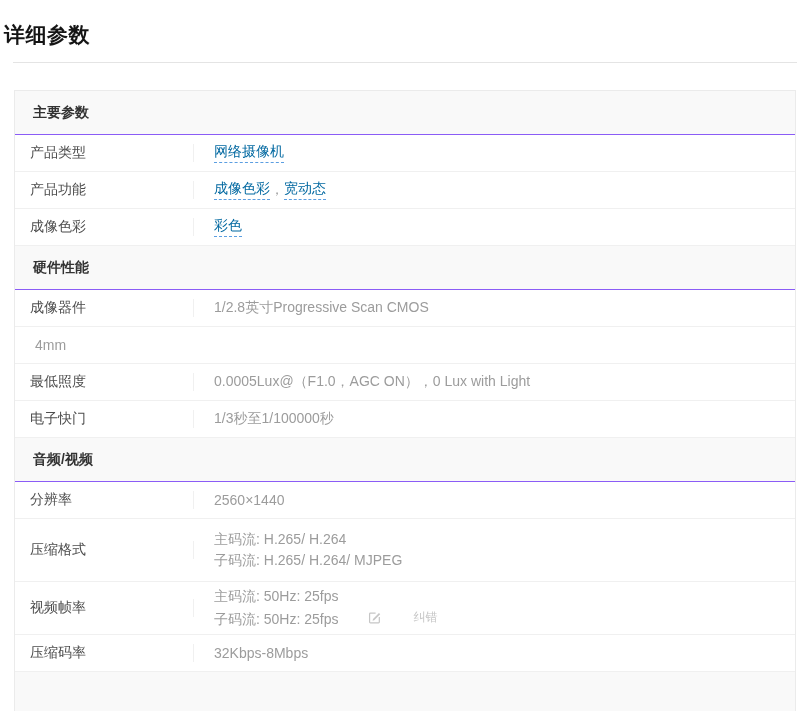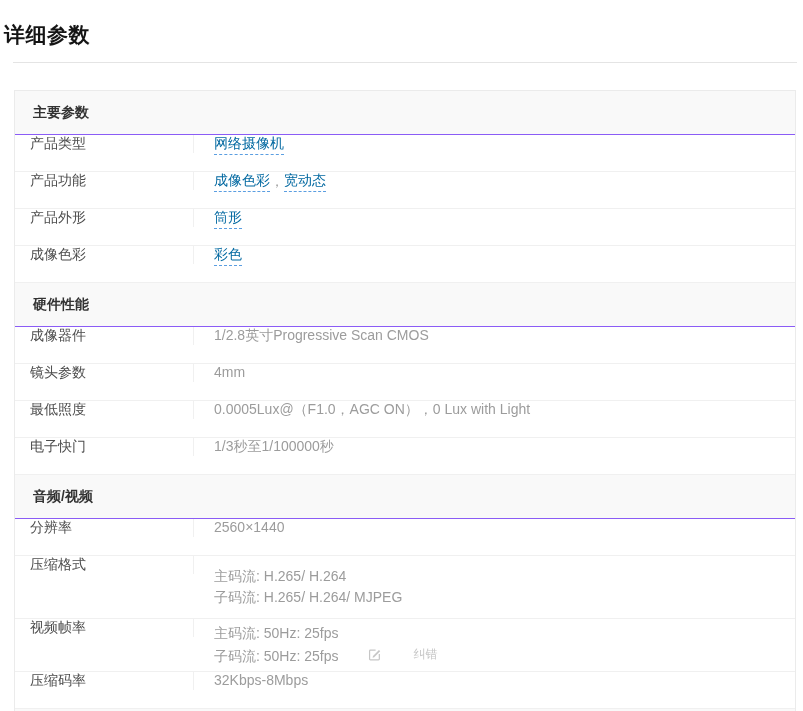--- a/index.html
+++ b/index.html
@@ -29,21 +29,21 @@
     height: 43px; line-height: 43px;
     background: #f9f9f9;
     border-bottom: 1px solid #8b5cf6;
     padding-left: 18px;
     font-size: 14px; font-weight: bold; color: #333333;
   }
   .sec-head.partial { border-bottom: none; }
   .row {
     display: flex;
     border-bottom: 1px solid #f0f0f0;
-    align-items: flex-start;
+    align-items: center;
     box-sizing: border-box;
   }
   .row.single { height: 37px; }
   .cell-label {
     flex: 0 0 179px; width: 179px; box-sizing: border-box;
     padding-left: 15px;
     border-right: 1px solid #f0f0f0;
     font-size: 14px; color: #4d4d4d;
     display: flex; align-items: center;
   }
@@ -94,43 +94,36 @@
 
     <div class="row single">
       <div class="cell-label">产品功能</div>
       <div class="cell-value">
         <span class="lnk">成像色彩</span>
           <span class="sep">，</span>
           <span class="lnk">宽动态</span>
       </div>
     </div>
 
-    <div class="row single">
-      <div class="cell-label">产品外形</div>
-      <div class="cell-value">
-        <span class="lnk">筒形</span>
-      </div>
-    </div>
 
     <div class="row single">
       <div class="cell-label">成像色彩</div>
       <div class="cell-value">
         <span class="lnk">彩色</span>
       </div>
     </div>
 
     <div class="sec-head">硬件性能</div>
 
     <div class="row single">
       <div class="cell-label">成像器件</div>
       <div class="cell-value">1/2.8英寸Progressive Scan CMOS</div>
     </div>
 
     <div class="row single">
-      <div class="cell-label">镜头参数</div>
       <div class="cell-value">4mm</div>
     </div>
 
     <div class="row single">
       <div class="cell-label">最低照度</div>
       <div class="cell-value">0.0005Lux@（F1.0，AGC ON），0 Lux with Light</div>
     </div>
 
     <div class="row single">
       <div class="cell-label">电子快门</div>

